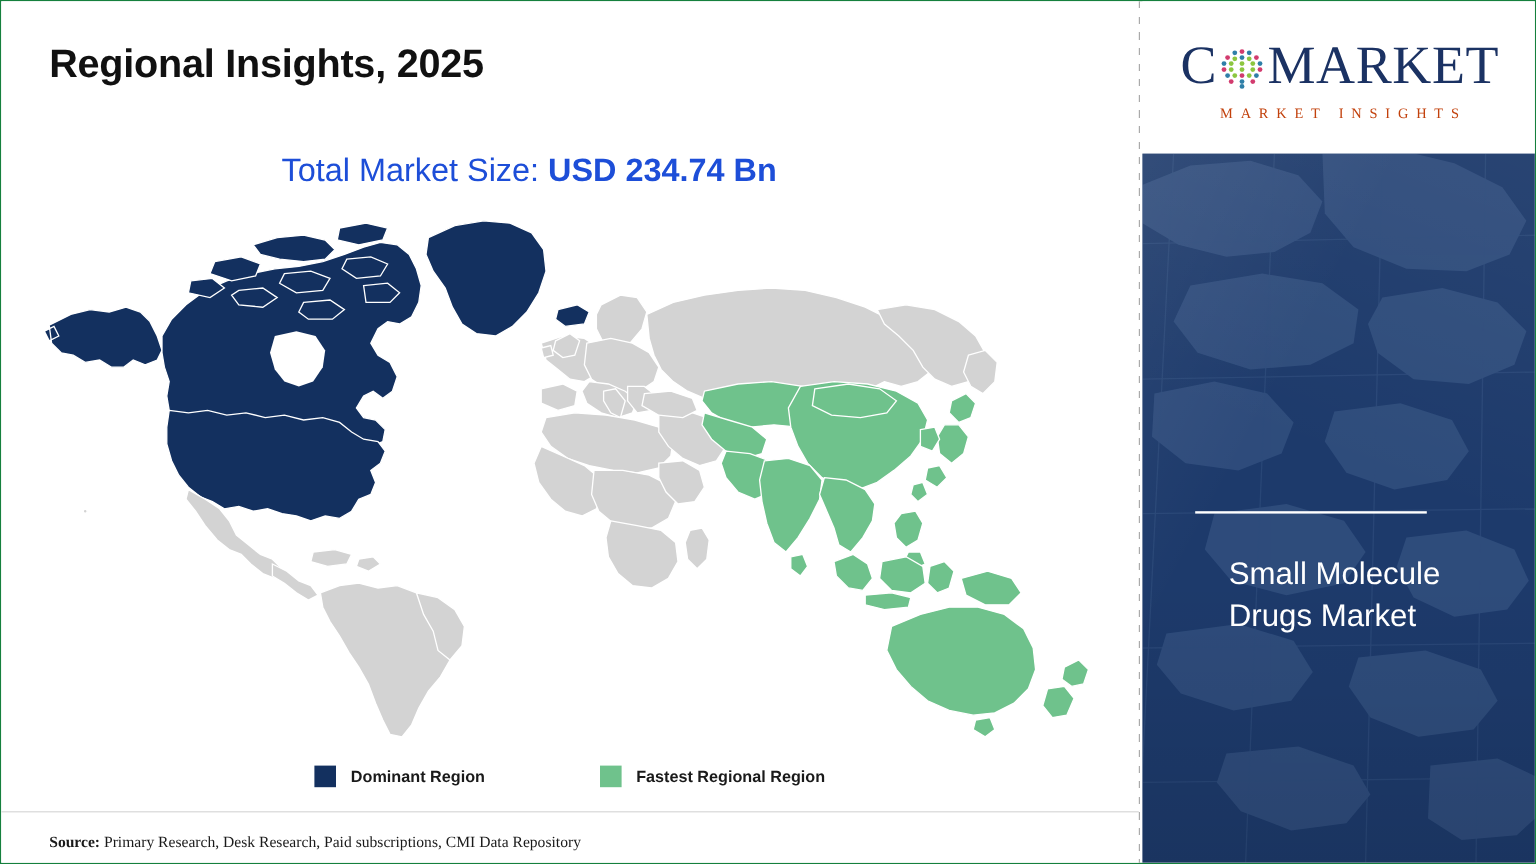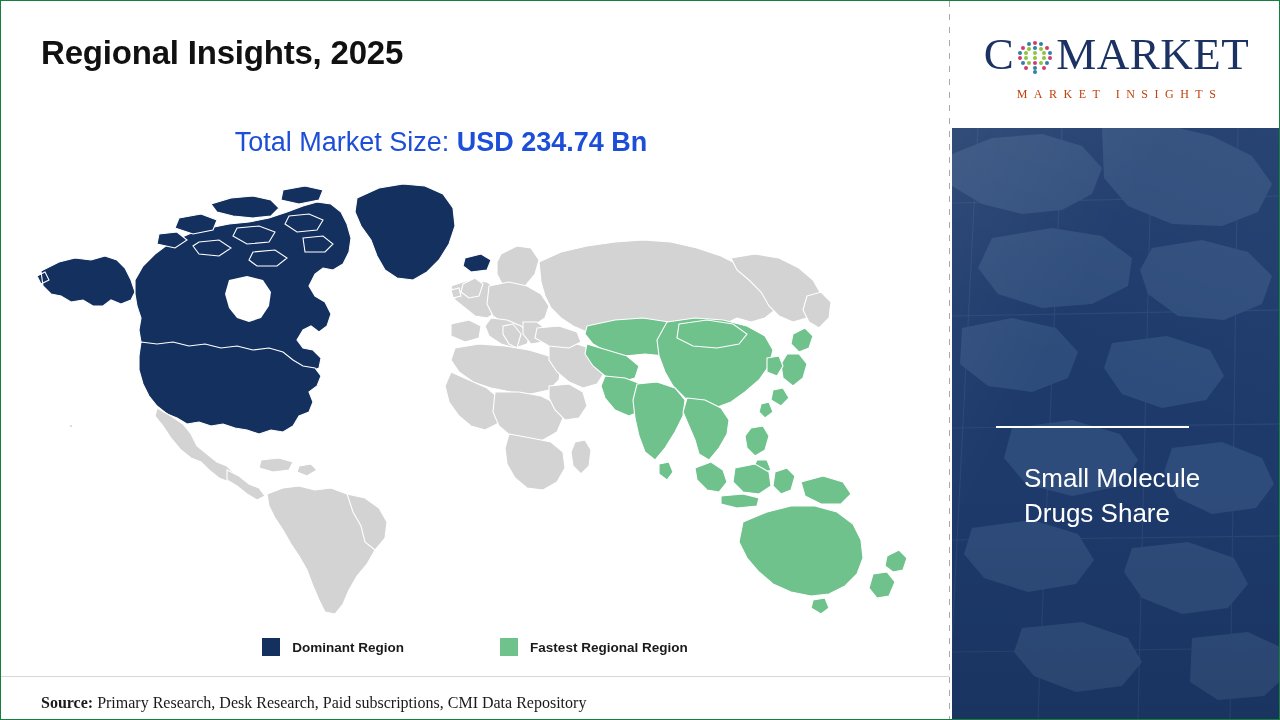--- a/index.html
+++ b/index.html
@@ -65,21 +65,21 @@
   }
 
   
   .source-rule {
     position:absolute; left:0; top:675px;
     width:948px; height:1px; background:#d8d8d8;
   }
   .source {
     position:absolute; left:40px; top:693px;
     font-family:"Liberation Serif","DejaVu Serif",serif;
-    font-size:16px; color:#1a1a1a; white-space:nowrap;
+    font-size:13px; color:#1a1a1a; white-space:nowrap;
   }
   .source .src-label { font-weight:bold; }
 
   
   .v-dashed {
     position:absolute; left:948px; top:0;
     width:1px; height:720px;
     background:repeating-linear-gradient(to bottom,
       #aaaaaa 0px, #aaaaaa 6px, transparent 6px, transparent 13px);
   }
@@ -388,19 +388,19 @@
           <line x1="26" y1="0" x2="-4" y2="591"></line>
         </g>
       </svg>
     </div>
     <div class="navy-sheen"></div>
 
     <div class="navy-content">
       <div class="stat-rule"></div>
       <div class="market-name">
         <span>Small Molecule</span>
-        <span>Drugs Share</span>
+        <span>Drugs Market</span>
       </div>
     </div>
 
   </div>
 
 </div>
 
 </body></html>

